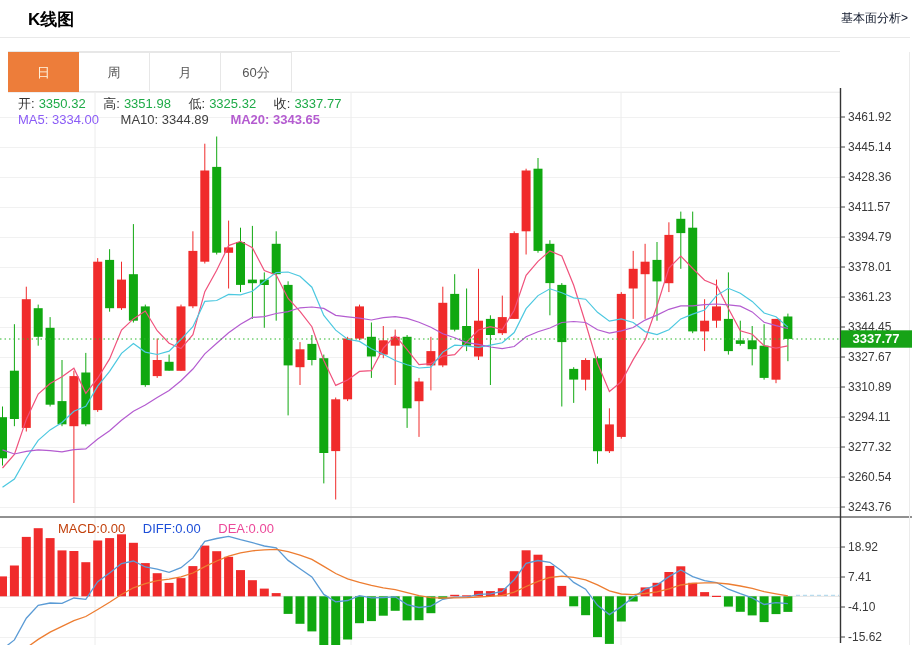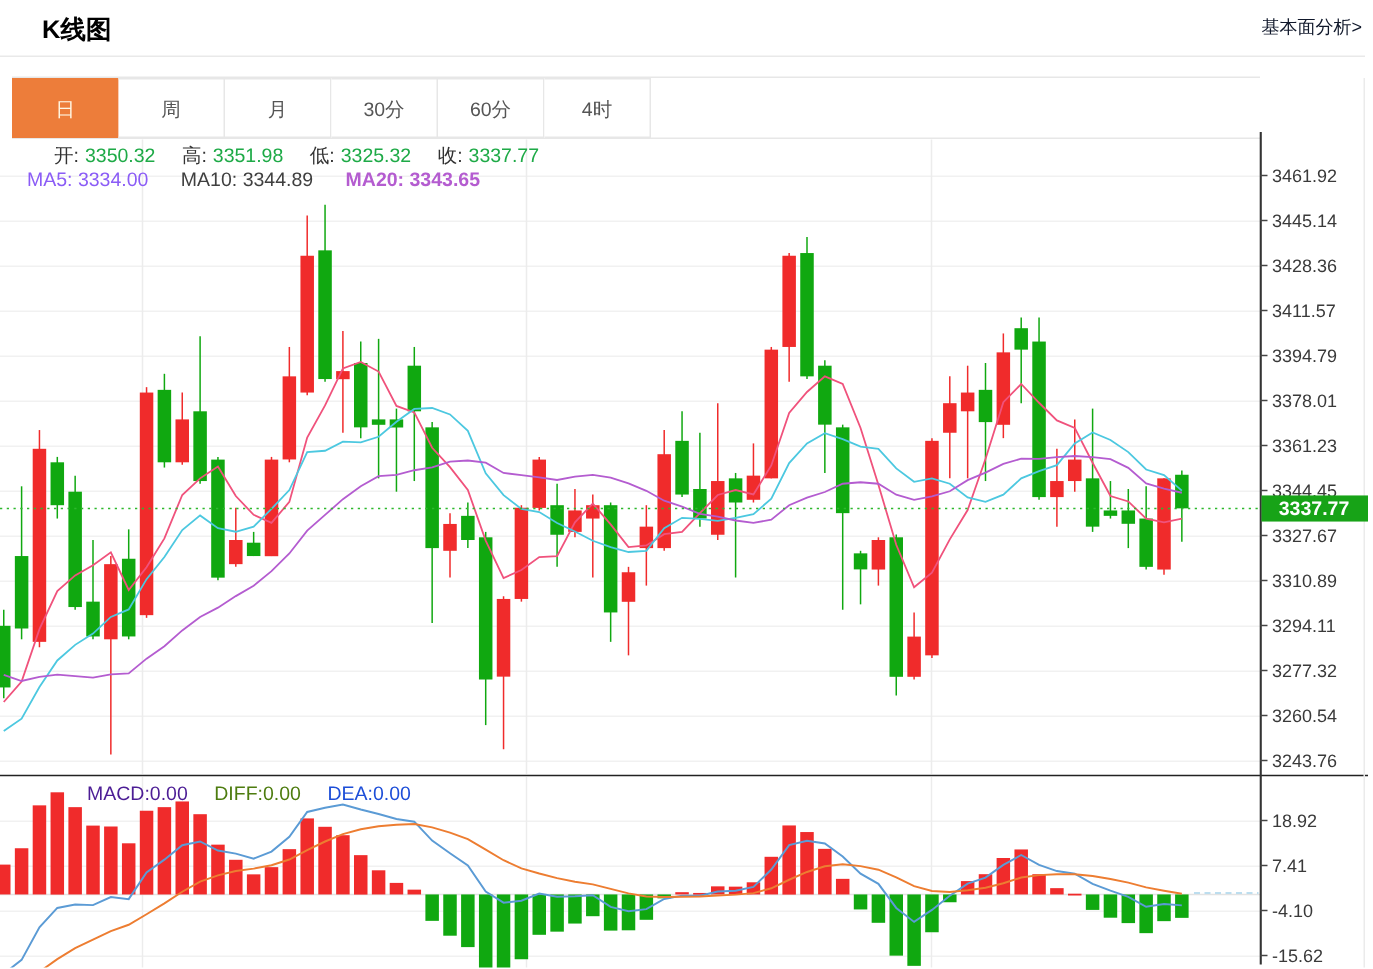--- a/index.html
+++ b/index.html
@@ -7,61 +7,59 @@
        font-family:"Liberation Sans","DejaVu Sans",sans-serif}
   .page-title{position:absolute;left:28px;top:8px;font-size:17px;font-weight:bold;color:#000000;z-index:3}
   .fund-link{position:absolute;right:7px;top:10px;font-size:12px;color:#0f172a;cursor:pointer;z-index:3}
   .hdr-div{position:absolute;left:0;top:37px;width:910px;height:1px;background:#e9e9e9;z-index:2}
   .tabs{position:absolute;left:8px;top:52px;display:flex;z-index:4}
   .tab{width:71px;height:40px;line-height:40px;text-align:center;font-size:13px;color:#555;
        background:#fff;border:1px solid #e7e7e7;border-left:none;cursor:pointer;box-sizing:border-box}
   .tab:first-child{border-left:1px solid #e7e7e7}
   .tab.sel{background:#ed7d3a;border-color:#ed7d3a;color:#fff6e3}
   .overlay{position:absolute;font-size:13px;z-index:3;white-space:nowrap;color:#333}
-  #ohlc{left:36px;top:95px}
+  #ohlc{left:18px;top:95px}
   #ohlc .val{color:#1eaa47;margin:0 14px 0 4px}
   #ma{left:18px;top:112px}
   #ma span{margin-right:18px}
   #macdlbl{left:58px;top:521px}
   #macdlbl span{margin-right:14px}
   #chart-svg-holder{position:absolute;left:0;top:0;z-index:1}
 </style>
 </head>
 <body>
 
 <div class="page-title">K线图</div>
 <div class="fund-link">基本面分析&gt;</div>
 <div class="hdr-div"></div>
 
 <div class="tabs" id="tabbar">
     <div class="tab sel">日</div>
     <div class="tab">周</div>
     <div class="tab">月</div>
-    <div class="tab">30分</div>
     <div class="tab">60分</div>
-    <div class="tab">4时</div>
   </div>
 
 <div class="overlay" id="ohlc">
   <span>开:</span><span class="val">3350.32</span>
   <span>高:</span><span class="val">3351.98</span>
   <span>低:</span><span class="val">3325.32</span>
   <span>收:</span><span class="val">3337.77</span>
 </div>
 
 <div class="overlay" id="ma">
   <span id="ma5txt" style="color: #8b5cf6;">MA5: 3334.00</span>
   <span id="ma10txt" style="color: #404040;">MA10: 3344.89</span>
   <span id="ma20txt" style="color: rgb(180, 92, 208); font-weight: bold;">MA20: 3343.65</span>
 </div>
 
 <div class="overlay" id="macdlbl">
-  <span id="macdtxt" style="color: #4c1d95;">MACD:0.00</span>
-  <span id="difftxt" style="color: #4d7c0f;">DIFF:0.00</span>
-  <span id="deatxt" style="color: #1d4ed8;">DEA:0.00</span>
+  <span id="macdtxt" style="color: #c2410c;">MACD:0.00</span>
+  <span id="difftxt" style="color: #1d4ed8;">DIFF:0.00</span>
+  <span id="deatxt" style="color: #ec4899;">DEA:0.00</span>
 </div>
 
 <div id="chart-svg-holder"><svg width="915" height="646" viewBox="0 0 915 646" font-family="Liberation Sans, DejaVu Sans, sans-serif">
       <defs>
         <clipPath id="mc">
           <rect x="0" y="93" width="840" height="423"></rect>
         </clipPath>
         <clipPath id="dc">
           <rect x="0" y="518" width="841" height="127"></rect>
         </clipPath>

